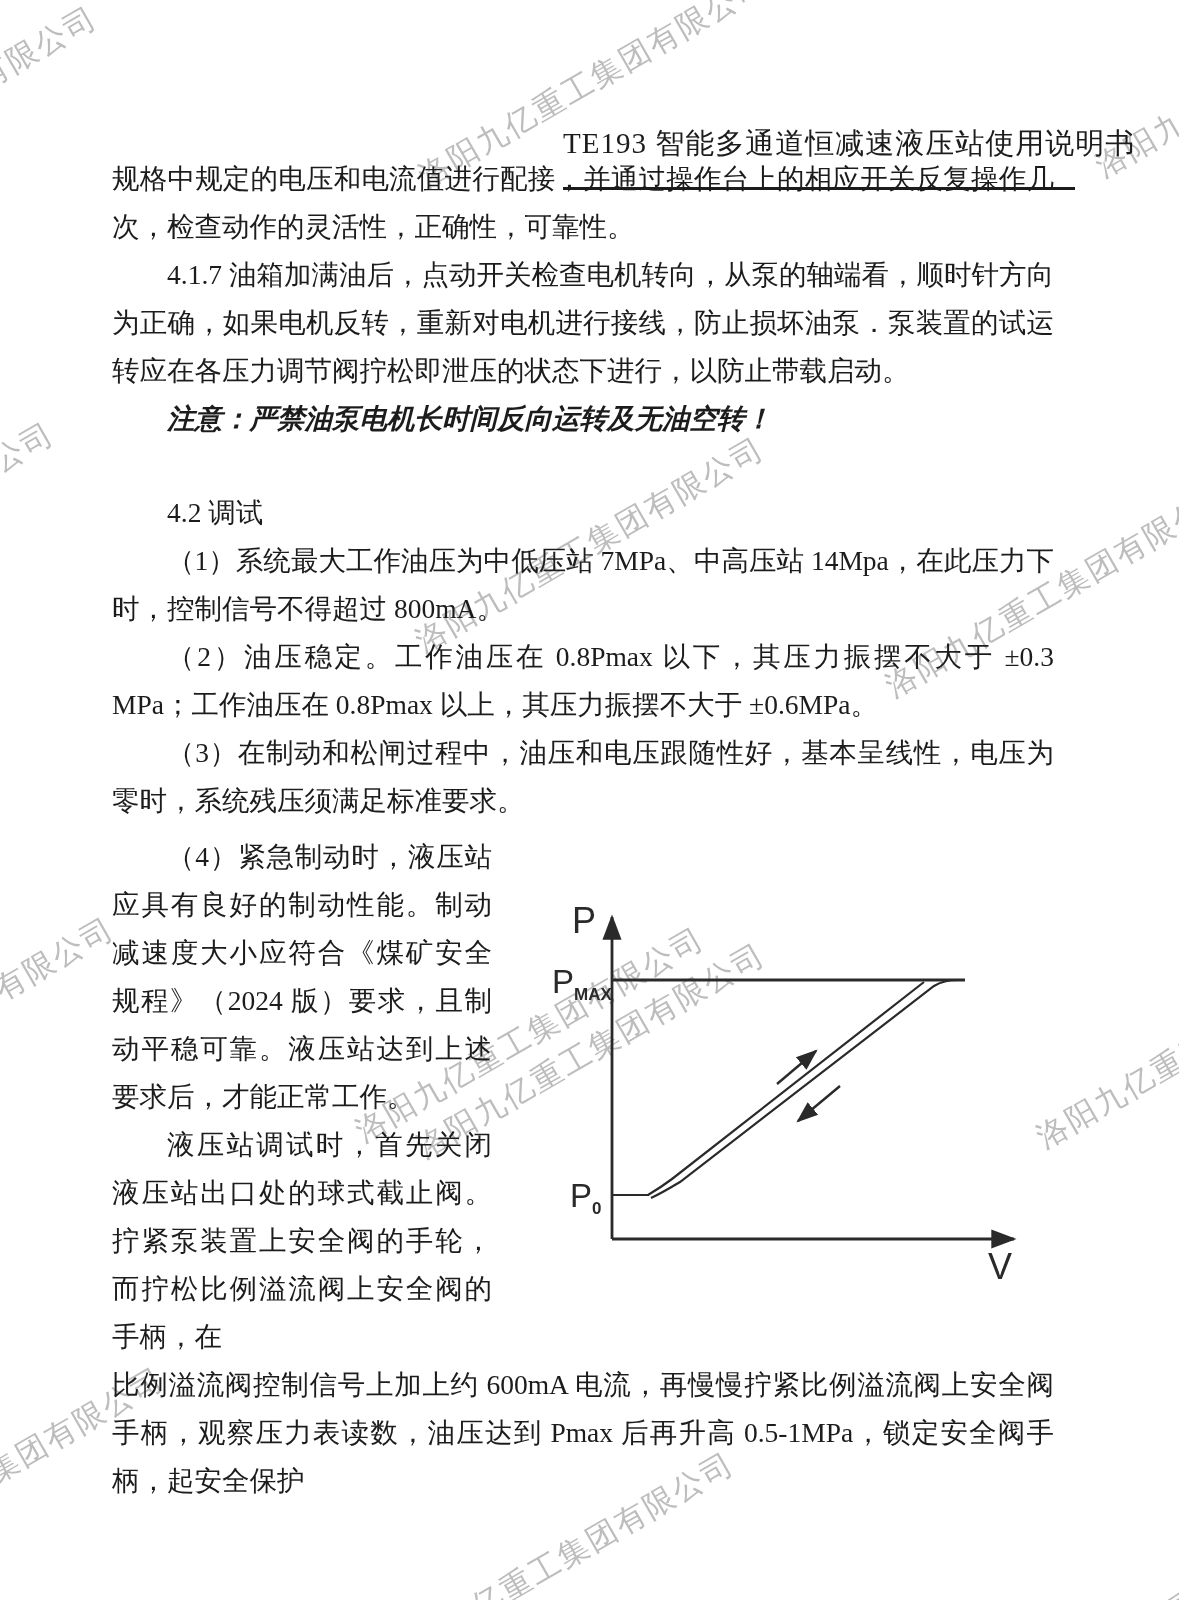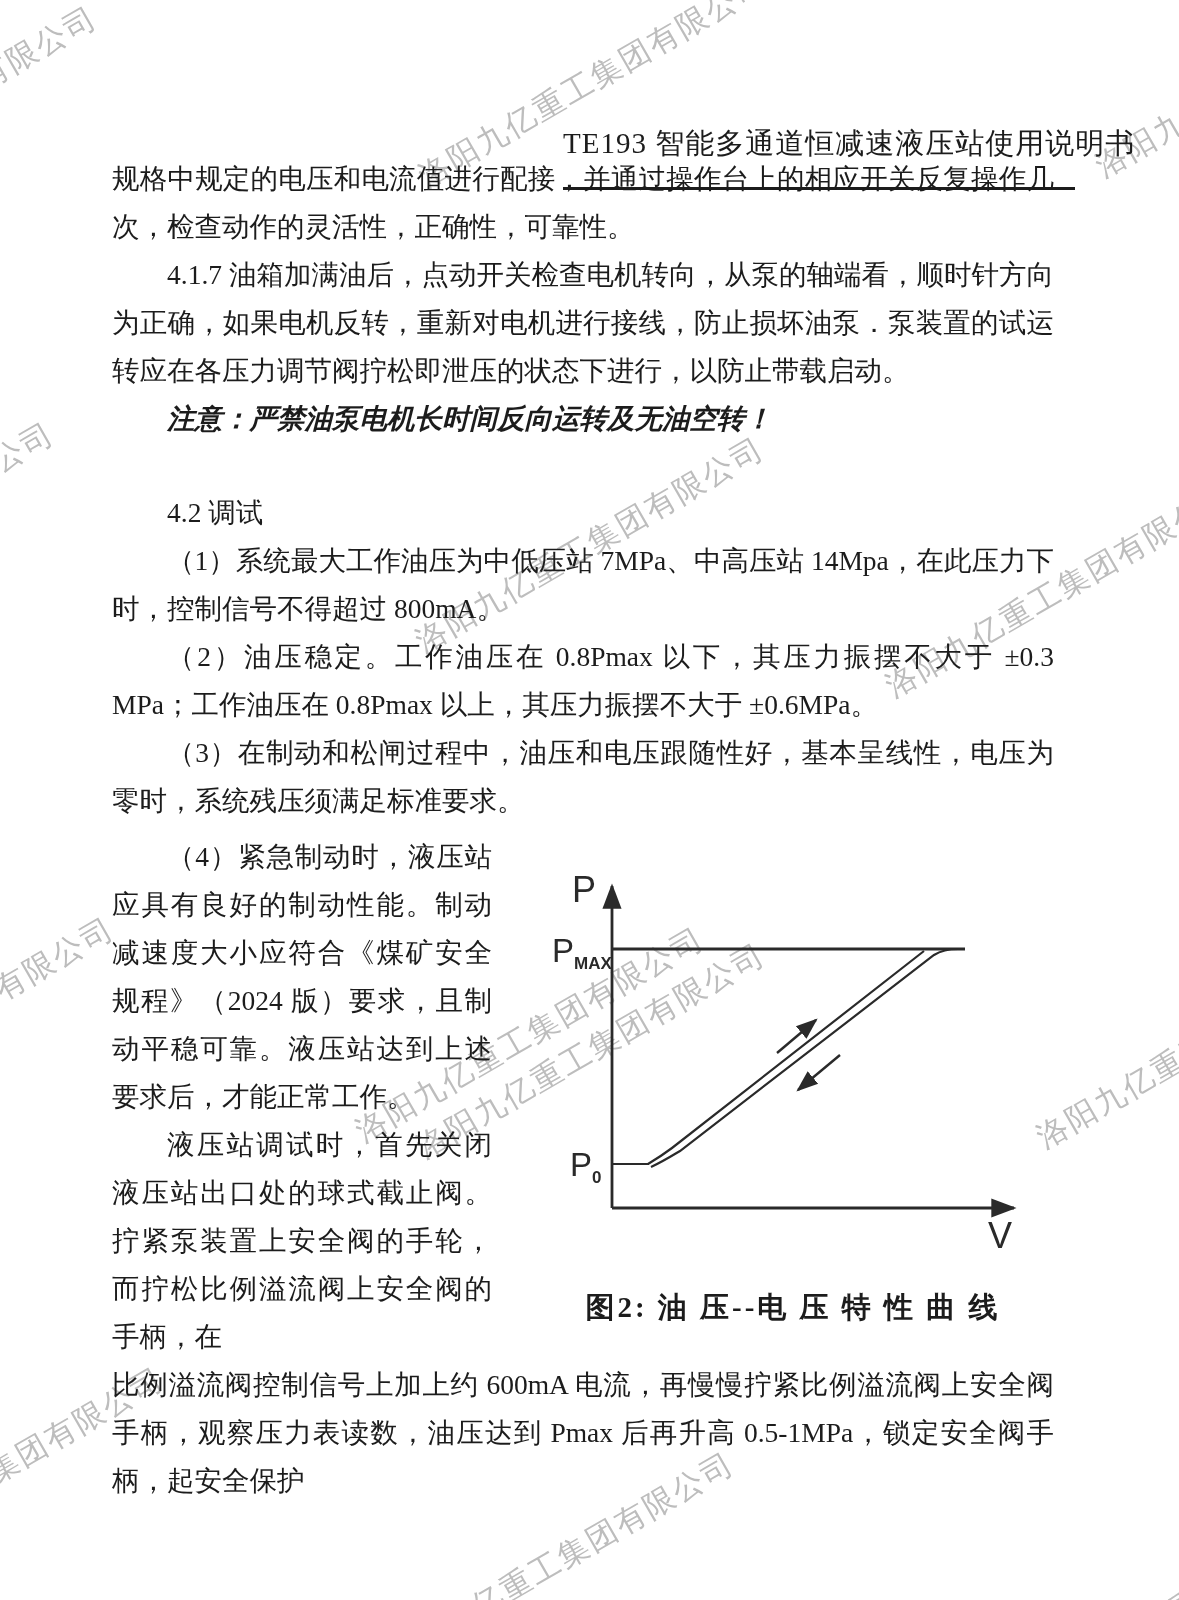--- a/index.html
+++ b/index.html
@@ -126,21 +126,20 @@
           <line class="dir" x1="308" y1="191" x2="266" y2="226" marker-end="url(#ah)"></line>
 
           <text class="svgtxt" x="40" y="38" font-size="36">P</text>
           <text class="svgtxt" x="456" y="384" font-size="36">V</text>
           <text class="svgtxt" x="20" y="98" font-size="33">P</text>
           <text class="svgtxt" x="42" y="105" font-size="17" font-weight="bold">MAX</text>
           <text class="svgtxt" x="38" y="312" font-size="33">P</text>
           <text class="svgtxt" x="60" y="319" font-size="17" font-weight="bold">0</text>
         </svg>
 
-        <div class="fig-caption">图2:  油 压--电 压 特 性 曲 线</div>
       </div>
     </div>
 
     <p class="p noindent">比例溢流阀控制信号上加上约 600mA 电流，再慢慢拧紧比例溢流阀上安全阀手柄，观察压力表读数，油压达到 Pmax 后再升高 0.5-1MPa，锁定安全阀手柄，起安全保护</p>
 
   </div>
 
 </div>
 
 </body></html>

